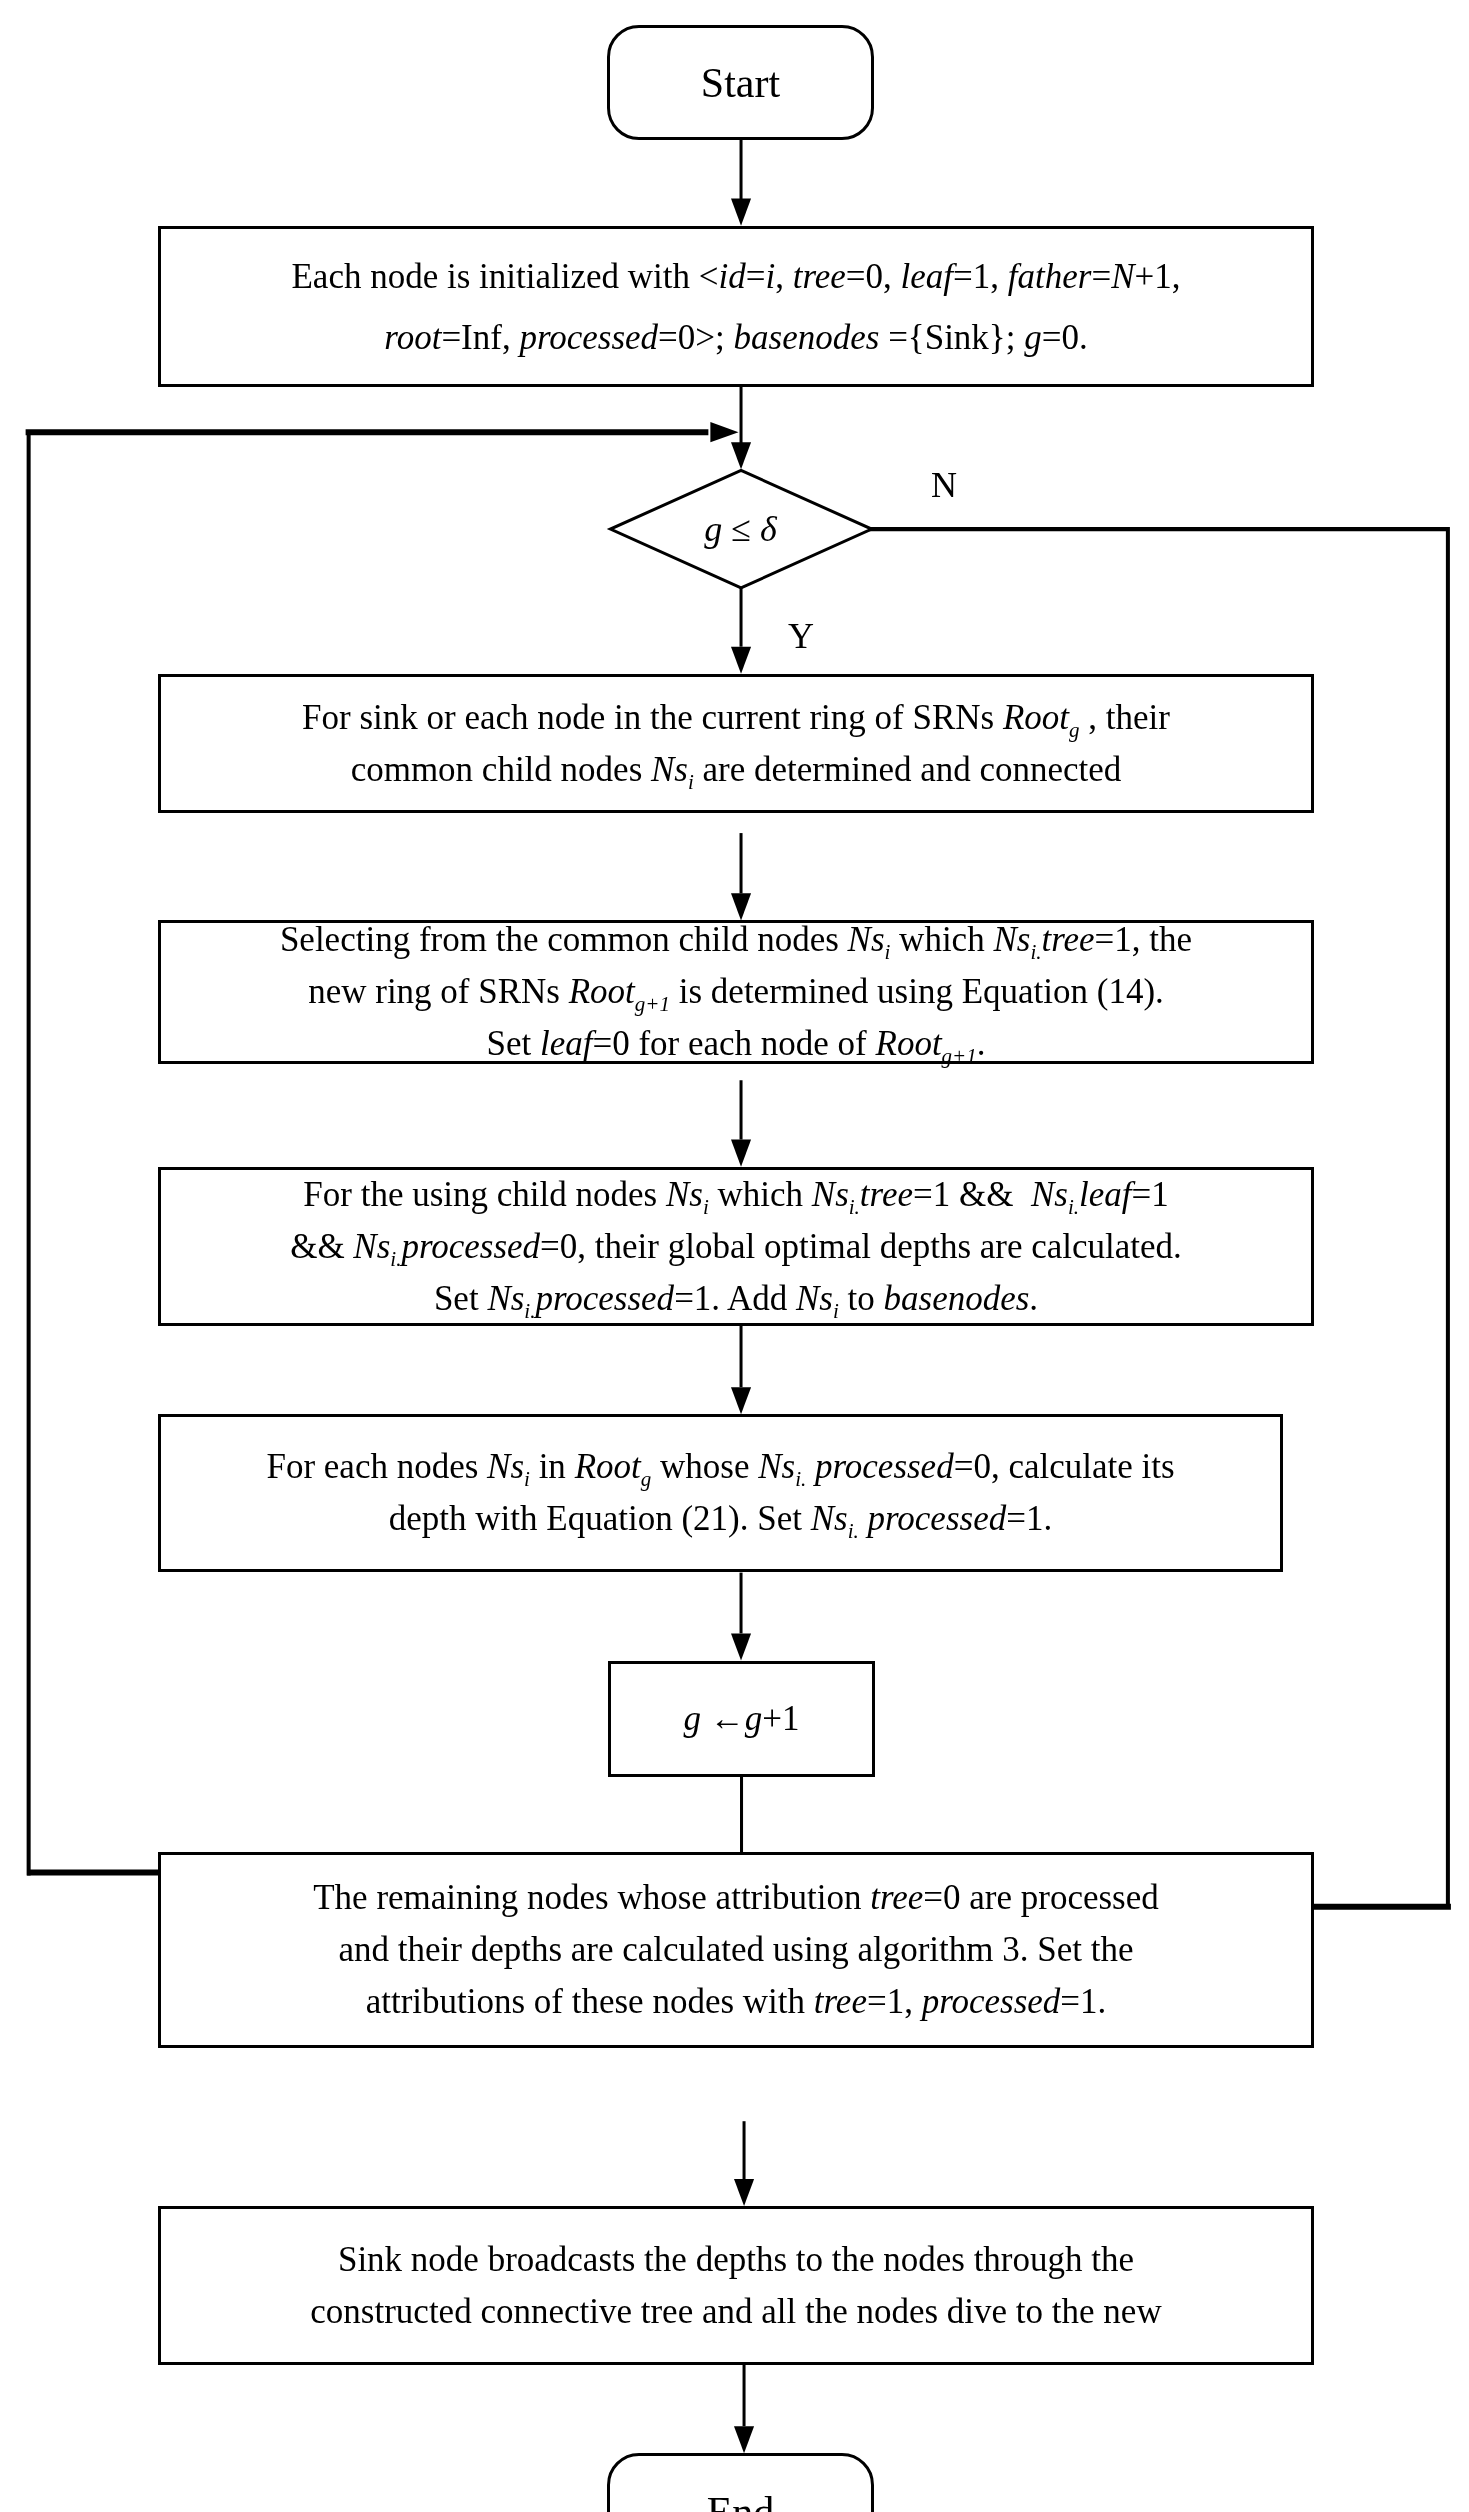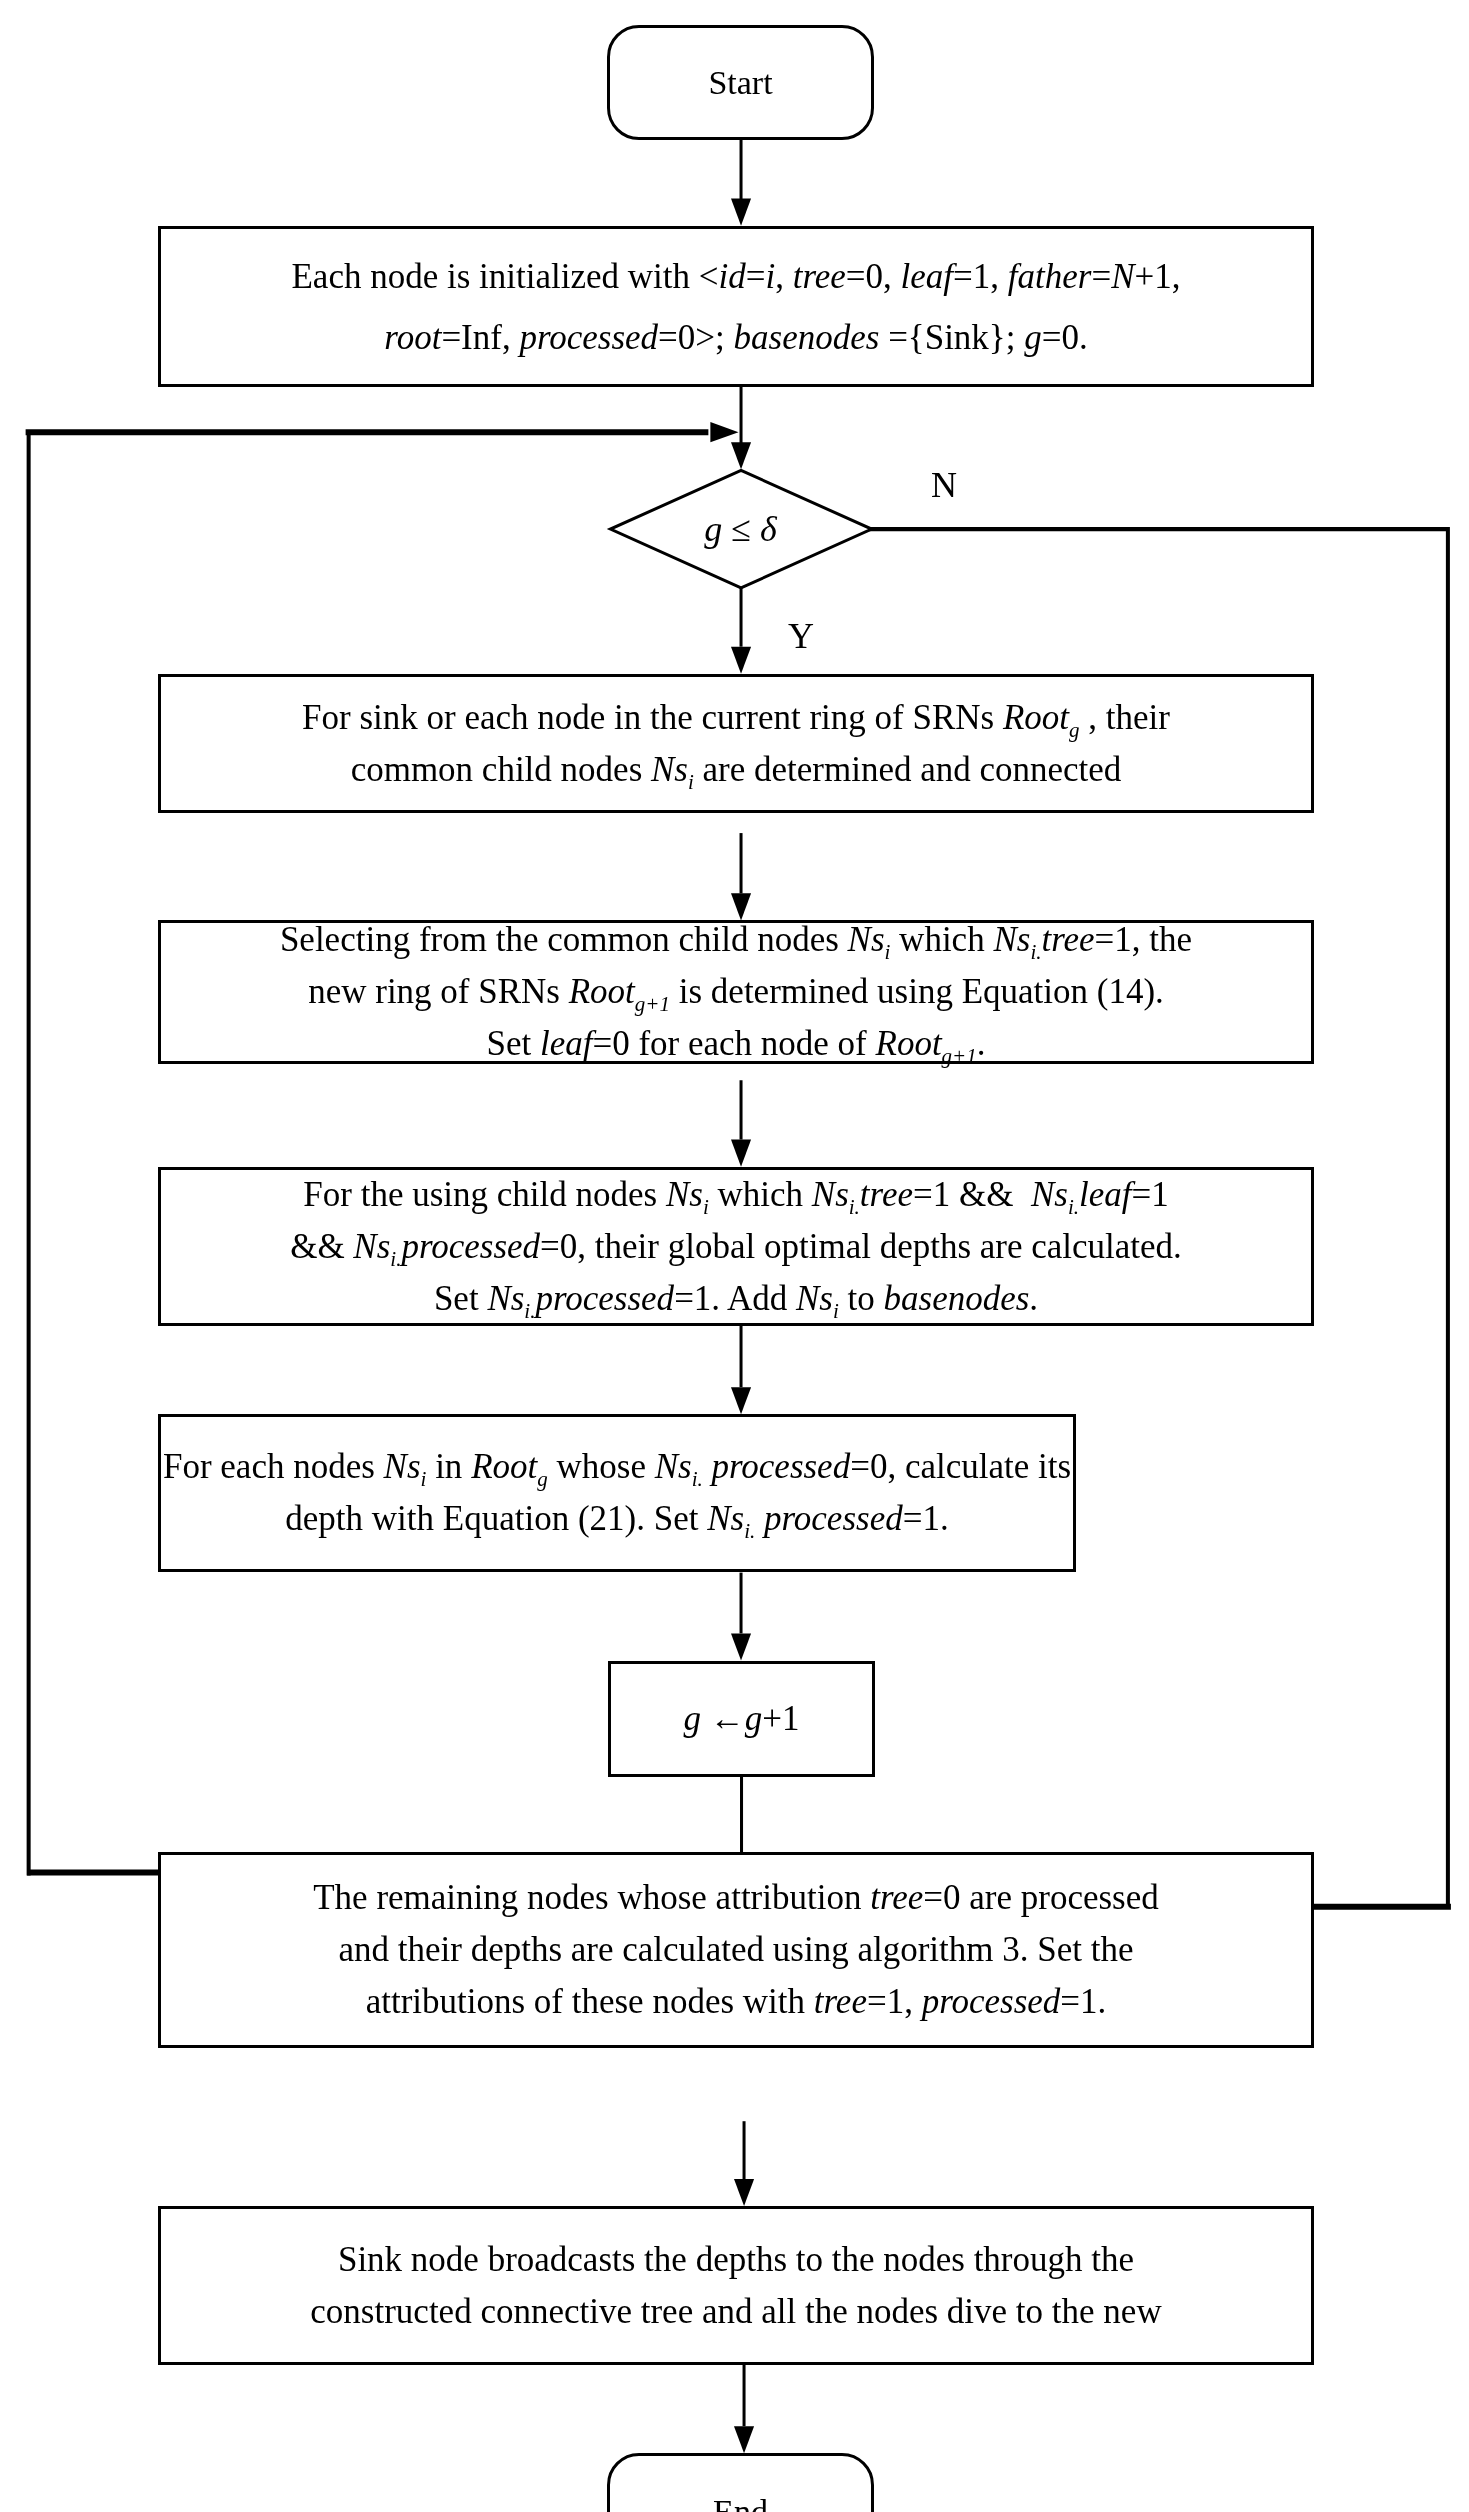--- a/index.html
+++ b/index.html
@@ -9,21 +9,21 @@
   svg#wires{position:absolute;left:0;top:0;width:1469px;height:2580px;color:var(--line);}
   svg#wires line{stroke:currentColor;}
   svg#wires .s6{stroke-width:6px;}
   svg#wires .s8{stroke-width:8px;}
   svg#wires .s12{stroke-width:12px;}
   svg#wires polygon.ah{fill:currentColor;stroke:none;}
   svg#wires polygon.shape{fill:var(--bg);stroke:currentColor;stroke-width:6px;}
   .node{position:absolute;box-sizing:border-box;border:3px solid var(--line);background:var(--bg);
         display:flex;flex-direction:column;align-items:center;justify-content:center;text-align:center;
         font-size:35px;line-height:52px;}
-  .terminator{border-radius:32px;font-size:34px;}
+  .terminator{border-radius:32px;font-size:42px;}
   .lh2 .tl{line-height:61px;}
   .tl{white-space:pre;}
   .it{font-style:italic;}
   .sb{font-size:0.6em;vertical-align:sub;line-height:0;}
   .flabel{position:absolute;display:flex;align-items:center;justify-content:center;
           font-size:36px;line-height:40px;background:transparent;}
 </style>
 </head>
 <body>
 
@@ -133,21 +133,21 @@
   </div>
 
   <div class="node" style="left:158px;top:1167px;width:1156px;height:159px">
     <div>
         <div class="tl"><span>For the using child nodes </span><span class="it">Ns</span><span class="it sb">i</span><span> which </span><span class="it">Ns</span><span class="it sb">i.</span><span class="it">tree</span><span>=1 &amp;&amp;  </span><span class="it">Ns</span><span class="it sb">i.</span><span class="it">leaf</span><span>=1</span></div>
         <div class="tl"><span>&amp;&amp; </span><span class="it">Ns</span><span class="it sb">i.</span><span class="it">processed</span><span>=0, their global optimal depths are calculated.</span></div>
         <div class="tl"><span>Set </span><span class="it">Ns</span><span class="it sb">i.</span><span class="it">processed</span><span>=1. Add </span><span class="it">Ns</span><span class="it sb">i</span><span> to </span><span class="it">basenodes</span><span>.</span></div>
       </div>
   </div>
 
-  <div class="node" style="left:158px;top:1414px;width:918px;height:158px">
+  <div class="node" style="left:158px;top:1414px;width:1125px;height:158px">
     <div>
         <div class="tl"><span>For each nodes </span><span class="it">Ns</span><span class="it sb">i</span><span> in </span><span class="it">Root</span><span class="it sb">g</span><span> whose </span><span class="it">Ns</span><span class="it sb">i.</span><span> </span><span class="it">processed</span><span>=0, calculate its</span></div>
         <div class="tl"><span>depth with Equation (21). Set </span><span class="it">Ns</span><span class="it sb">i.</span><span> </span><span class="it">processed</span><span>=1.</span></div>
       </div>
   </div>
 
   <div class="node" style="left:608px;top:1661px;width:267px;height:116px">
     <div>
         <div class="tl"><span class="it">g</span><span> ←</span><span class="it">g</span><span>+1</span></div>
       </div>

